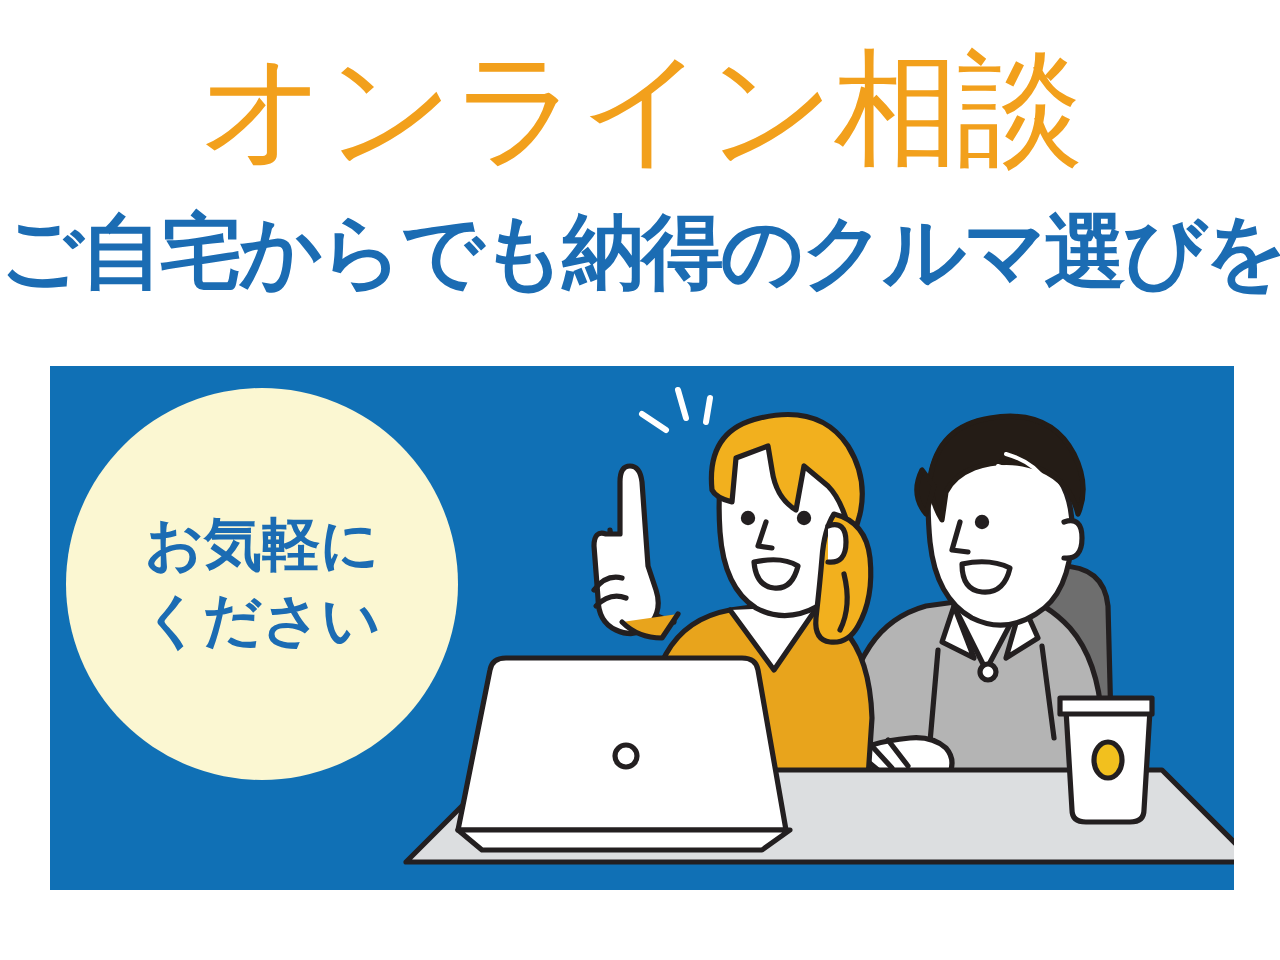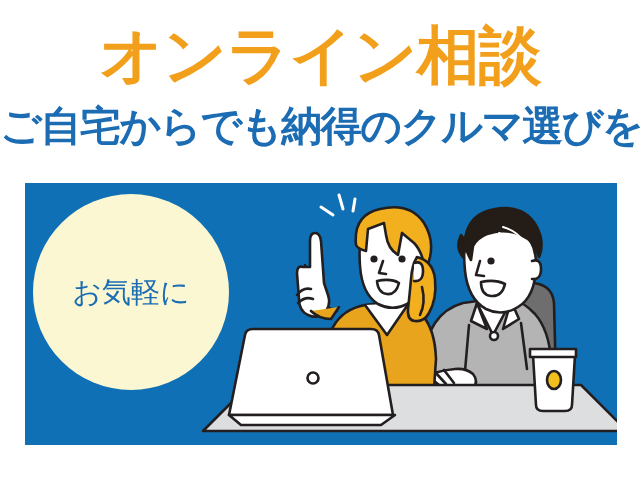--- a/index.html
+++ b/index.html
@@ -23,21 +23,21 @@
 
   
   .headline {
     position: absolute;
     left: 0;
     top: 22px;
     width: 640px;
     text-align: center;
     font-size: 63px;
     line-height: 1.05;
-    font-weight: bold;
+    font-weight: normal;
     letter-spacing: -1px;
     color: #f2a01c;
     white-space: nowrap;
   }
   .subheadline {
     position: absolute;
     left: 0;
     top: 104px;
     width: 640px;
     text-align: center;
@@ -70,21 +70,21 @@
     border-radius: 50%;
     background: #fbf7d2;
     display: flex;
     flex-direction: column;
     align-items: center;
     justify-content: center;
   }
   .badge-line {
     color: #1b6cb3;
     font-size: 29px;
-    font-weight: normal;
+    font-weight: bold;
     line-height: 1.32;
     letter-spacing: 0px;
     white-space: nowrap;
     text-align: center;
   }
 
   
   .illus {
     position: absolute;
     left: 0;
@@ -266,16 +266,17 @@
         <path d="M204 232 l166 0 l-14 10 l-140 0 Z" fill="#ffffff" stroke="#231f20"></path>
 
         <path d="M508 172 l3 50 q0 6 7 6 l22 0 q7 0 7 -6 l3 -50 Z" fill="#ffffff" stroke="#231f20"></path>
         <path d="M505 166 l46 0 l0 8 l-46 0 Z" fill="#ffffff" stroke="#231f20"></path>
         <ellipse cx="529" cy="197" rx="7" ry="9" fill="#f2c01e" stroke="#231f20"></ellipse>
       </g>
     </svg>
 
     <div class="badge">
       <div class="badge-line">お気軽に</div>
+      <div class="badge-line">ください</div>
     </div>
 
   </div>
 </div>
 
 </body></html>

